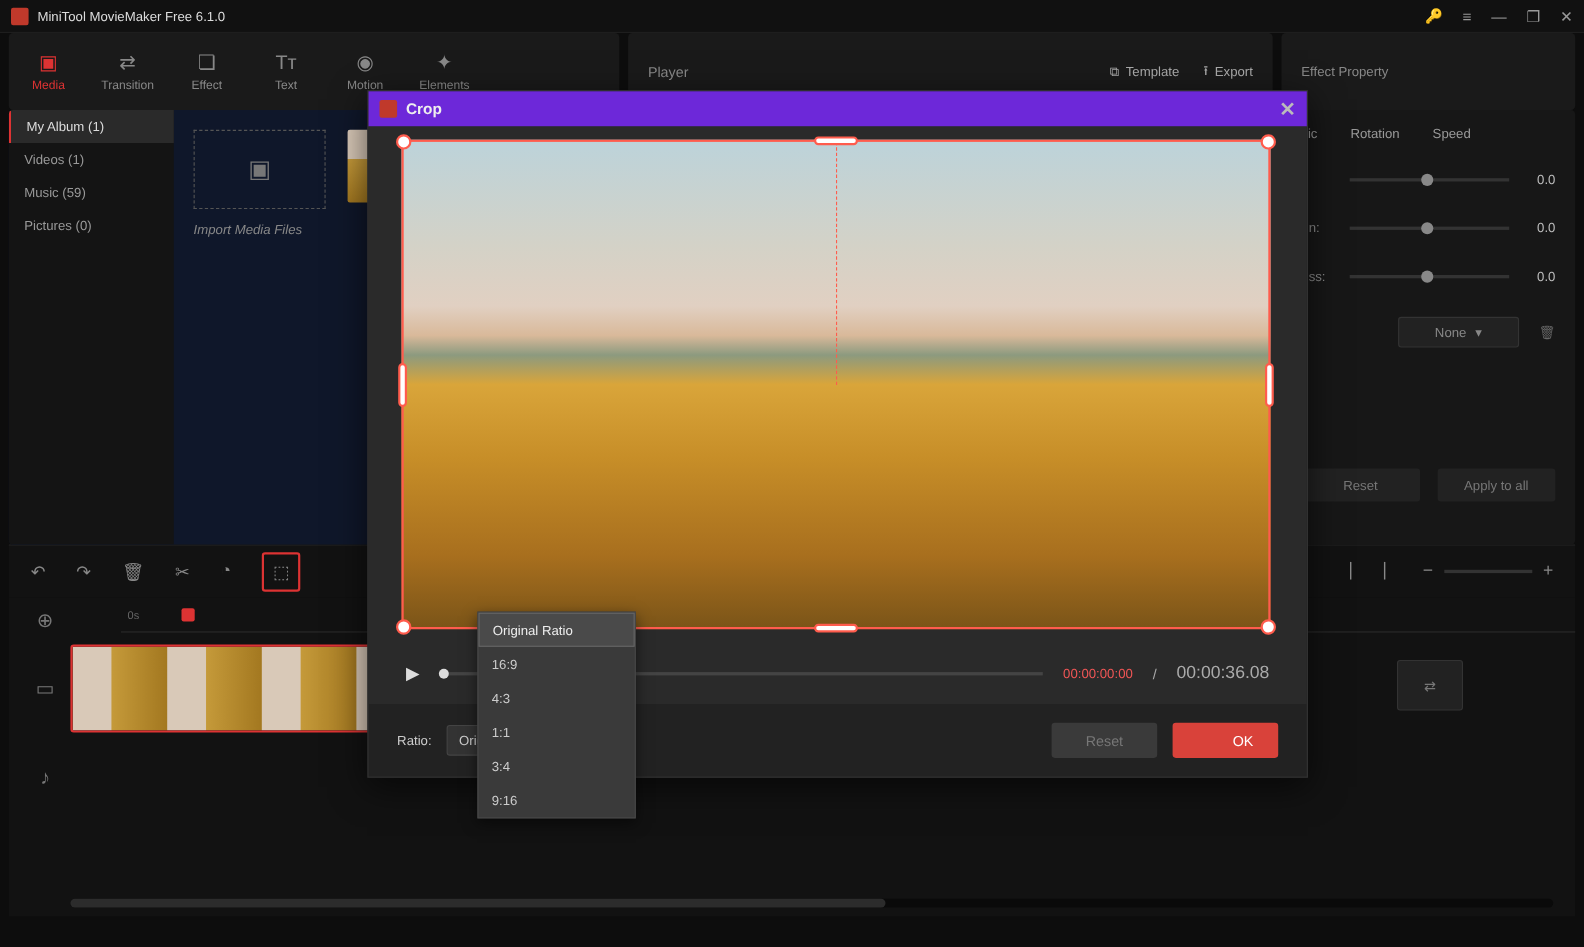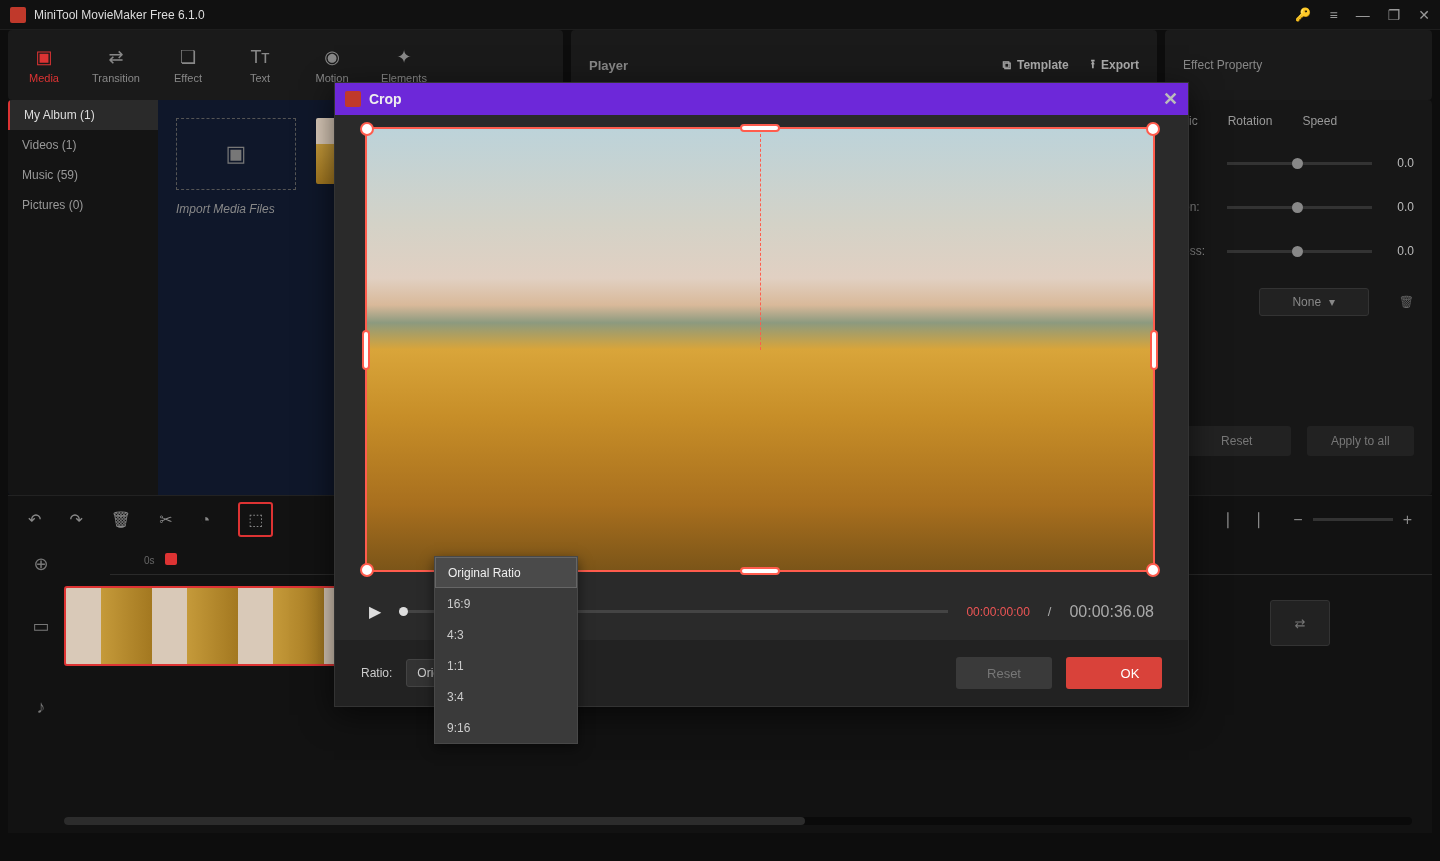--- a/index.html
+++ b/index.html
@@ -13,21 +13,21 @@
   .titlebar .win-controls span { color: #999; cursor: pointer; font-size: 14px; }
   .key-icon { color: #c8a83a !important; font-size: 13px !important; }
 
   
   .toprow { display: flex; height: 70px; padding: 0 8px; gap: 8px; }
   .toolbar-left { flex: 0 0 555px; background: #1a1a1a; display: flex; align-items: center; border-radius: 4px; }
   .tab-btn { display: flex; flex-direction: column; align-items: center; justify-content: center; width: 72px; height: 100%; color: #888; cursor: pointer; }
   .tab-btn.active { color: #d33; }
   .tab-btn .ico { font-size: 18px; margin-bottom: 4px; }
   .tab-btn .lbl { font-size: 11px; }
-  .player-panel { flex: 1; background: #1a1a1a; border-radius: 4px; display: flex; align-items: center; padding: 0 18px; color:#888;font-weight:bold; }
+  .player-panel { flex: 1; background: #1a1a1a; border-radius: 4px; display: flex; align-items: center; padding: 0 18px; color:#888; }
   .player-panel .spacer { flex: 1; }
   .tmpl-btn, .export-btn { display: flex; align-items: center; gap: 6px; margin-left: 22px; color: #aaa; cursor: pointer; font-size: 12px; }
   .right-panel-head { flex: 0 0 267px; background: #1a1a1a; border-radius: 4px; display: flex; align-items: center; padding: 0 18px; color:#888; font-size: 12px;}
 
   
   .workspace { display: flex; height: 395px; padding: 0 8px; gap: 8px; margin-top: 0; }
   .media-lib { flex: 0 0 555px; background: #0f172a; display: flex; border-radius: 4px; overflow:hidden; }
   .media-sidebar { width: 150px; background: #141414; }
   .media-sidebar .item { padding: 8px 14px; color: #999; font-size: 12px; cursor:pointer; }
   .media-sidebar .item.active { background: #2a2a2a; color: #ddd; border-left: 2px solid #d33; }
@@ -53,21 +53,21 @@
   .timeline-toolbar { height: 48px; display:flex; align-items:center; padding: 0 20px; gap: 28px; background:#121212; margin: 0 8px; border-top:1px solid #222;}
   .tl-btn { color:#888; font-size:16px; cursor:pointer; }
   .crop-btn { border: 2px solid #d33; padding: 6px 8px; border-radius:3px; }
   .tl-spacer { flex:1; }
   .zoom { display:flex; align-items:center; gap:10px; }
   .zoom .track { width:80px; height:3px; background:#333; }
 
   
   .timeline { height: 290px; background:#121212; margin: 0 8px; padding: 10px 0 0 10px; position:relative; }
   .time-ruler { height: 22px; margin-left: 46px; border-bottom:1px solid #2a2a2a; position:relative; color:#666; font-size:10px;}
-  .time-ruler .zero { position:absolute; left:6px; top:2px;margin-left:28px; }
+  .time-ruler .zero { position:absolute; left:6px; top:2px; }
   .playhead-handle { position:absolute; left:55px; top:0; width:12px; height:12px; background:#d33; border-radius:2px; }
   .track-row { display:flex; align-items:center; height:90px; margin-top:6px;}
   .track-icon { width:46px; text-align:center; color:#777; font-size:18px;}
   .video-clip { height: 80px; width: 735px; border: 2px solid #d33; border-radius:3px; position:relative; overflow:hidden;
     background: repeating-linear-gradient(to right,
       #d9c9b8 0px, #d9c9b8 35px, #c59a3a 35px, #a37820 86px);
     background-size: 86px 100%;
   }
   .video-clip::before { content:''; position:absolute; inset:0;
     background: linear-gradient(to bottom, #d9cdb9 0%, #d9cdb9 38%, rgba(0,0,0,0) 38%);
@@ -214,21 +214,21 @@
     <div class="prop-row">
       <span class="plabel">on:</span>
       <span class="slider"></span>
       <span class="val">0.0</span>
     </div>
     <div class="prop-row">
       <span class="plabel">ess:</span>
       <span class="slider"></span>
       <span class="val">0.0</span>
     </div>
-    <div style="display:flex;align-items:center;gap:22px;margin-top:8px;">
+    <div style="display:flex;align-items:center;gap:10px;margin-top:8px;">
       <div class="none-select">
         <span>None</span>
           <span>▾</span>
       </div>
       <span style="color:#666;margin-left:8px;">🗑</span>
     </div>
     <div class="action-btns">
       <div class="ghost-btn">Reset</div>
       <div class="ghost-btn">Apply to all</div>
     </div>

